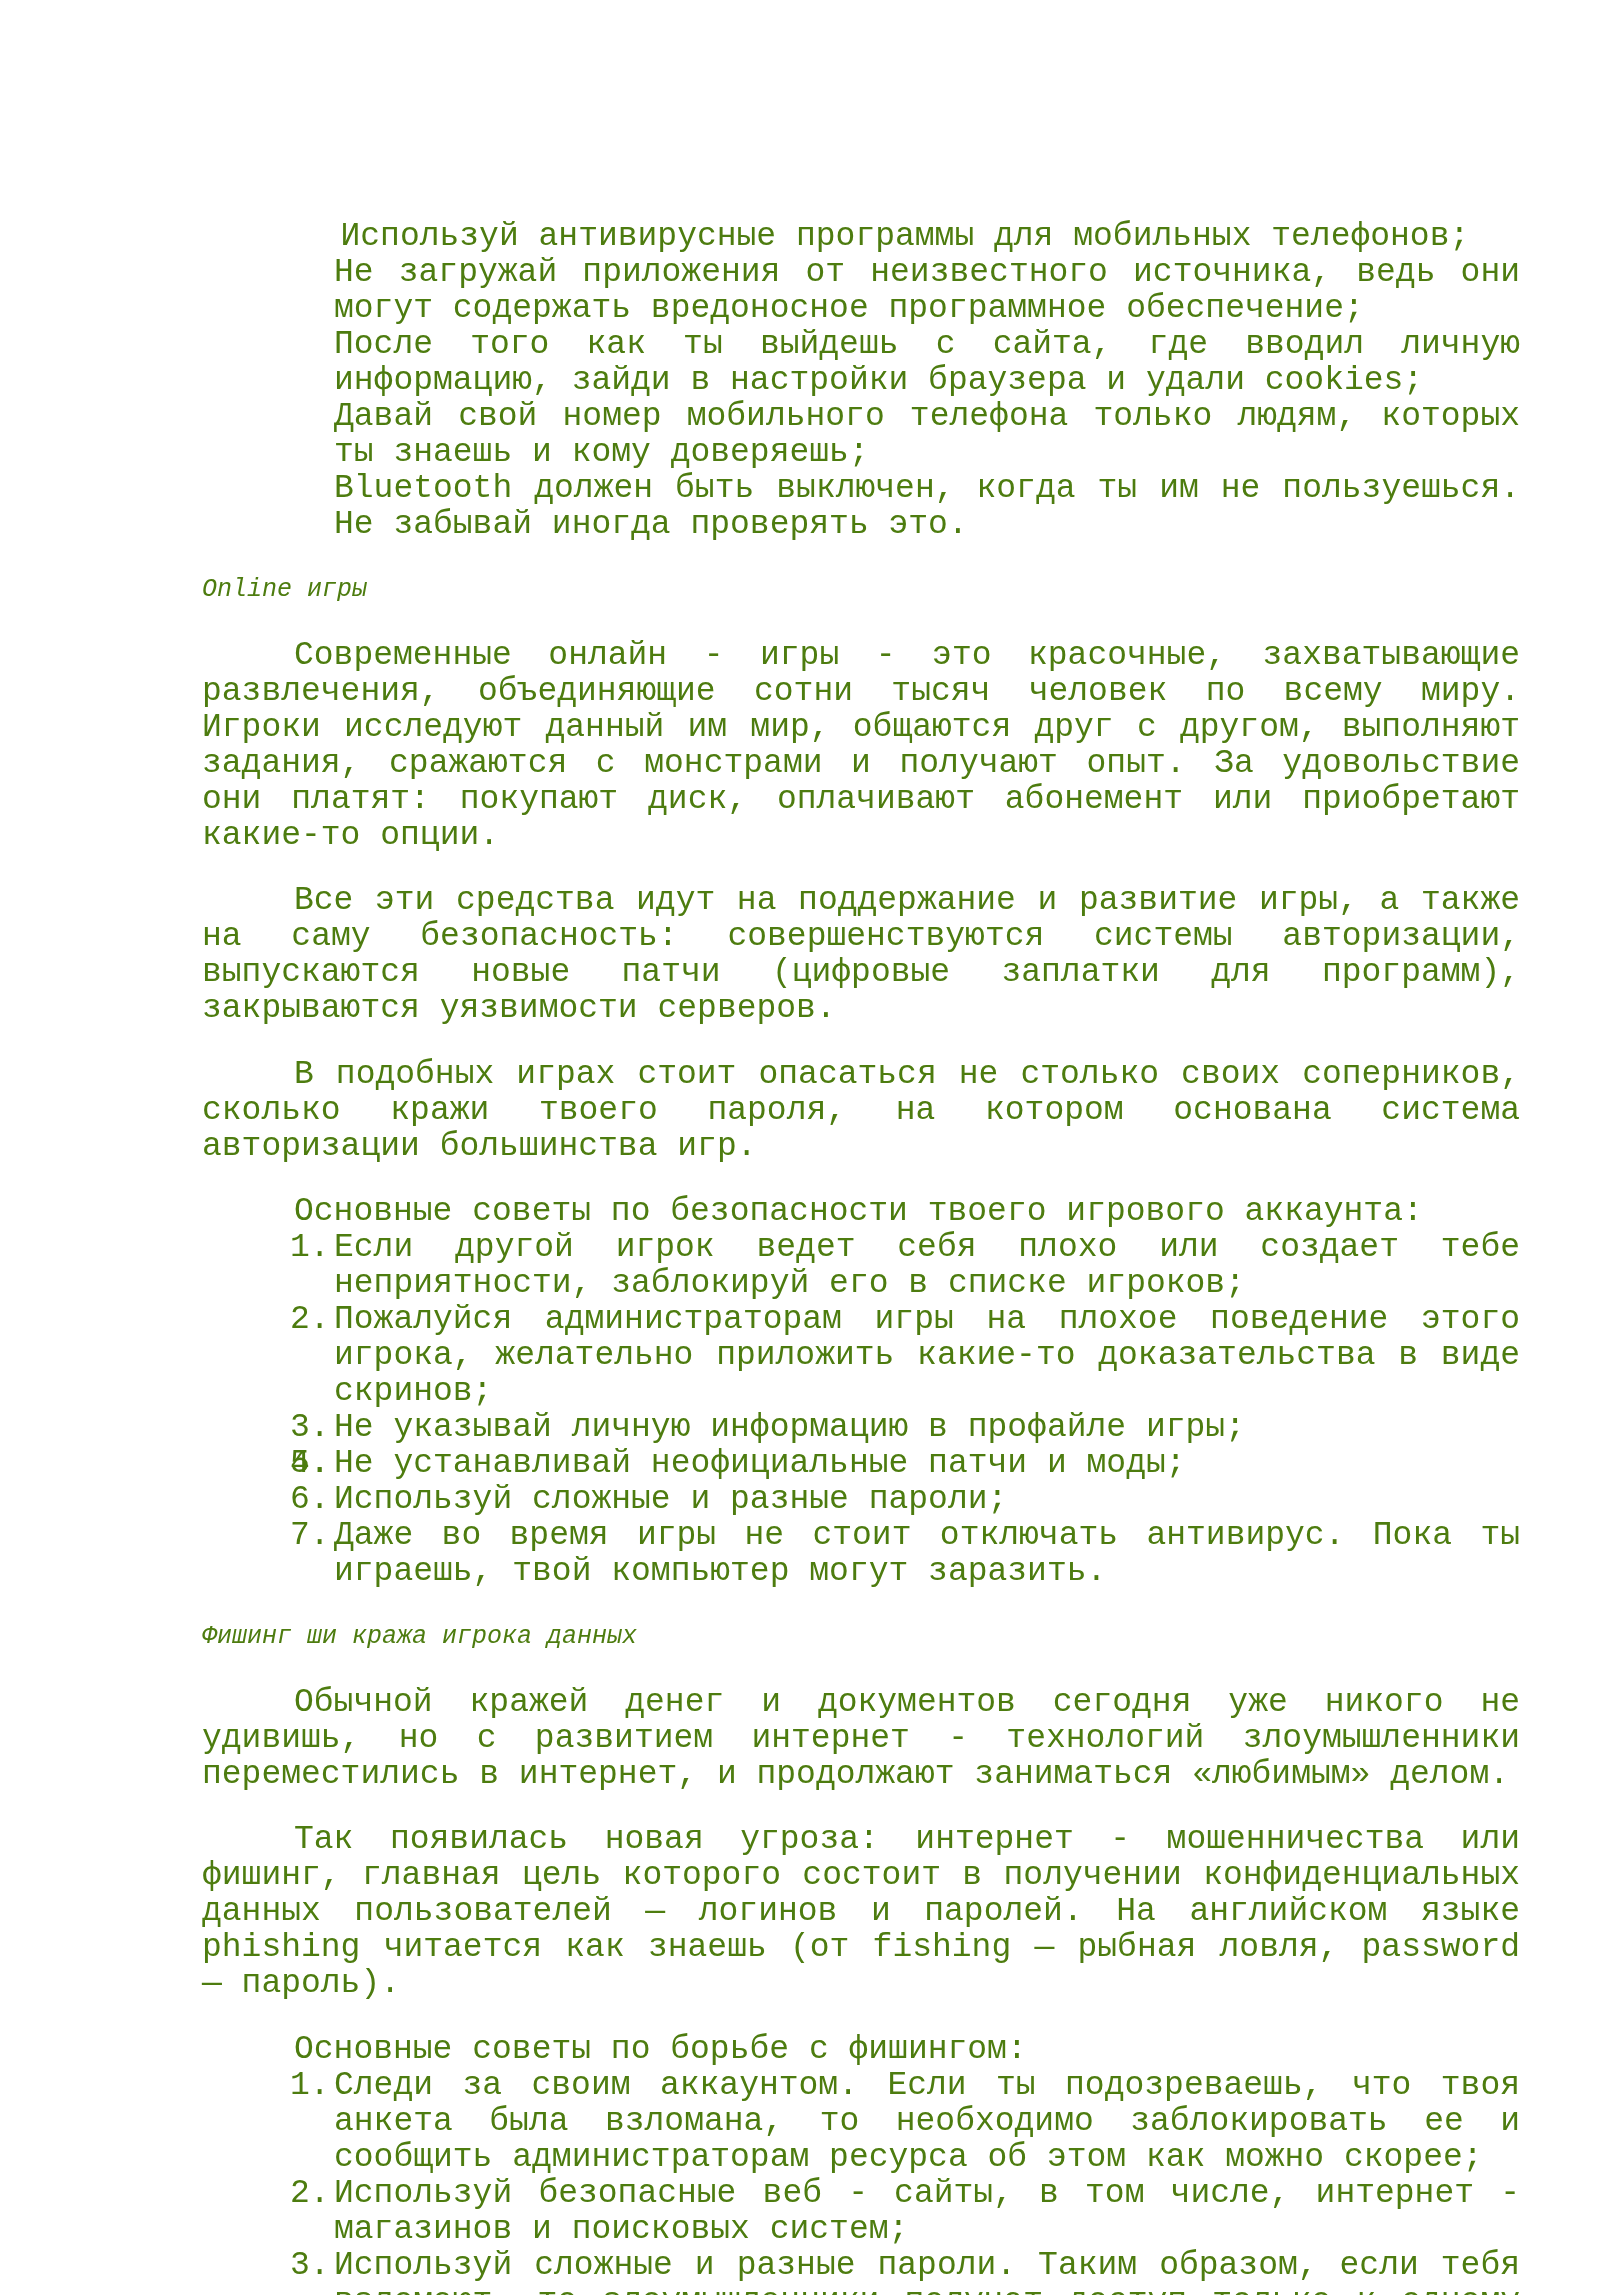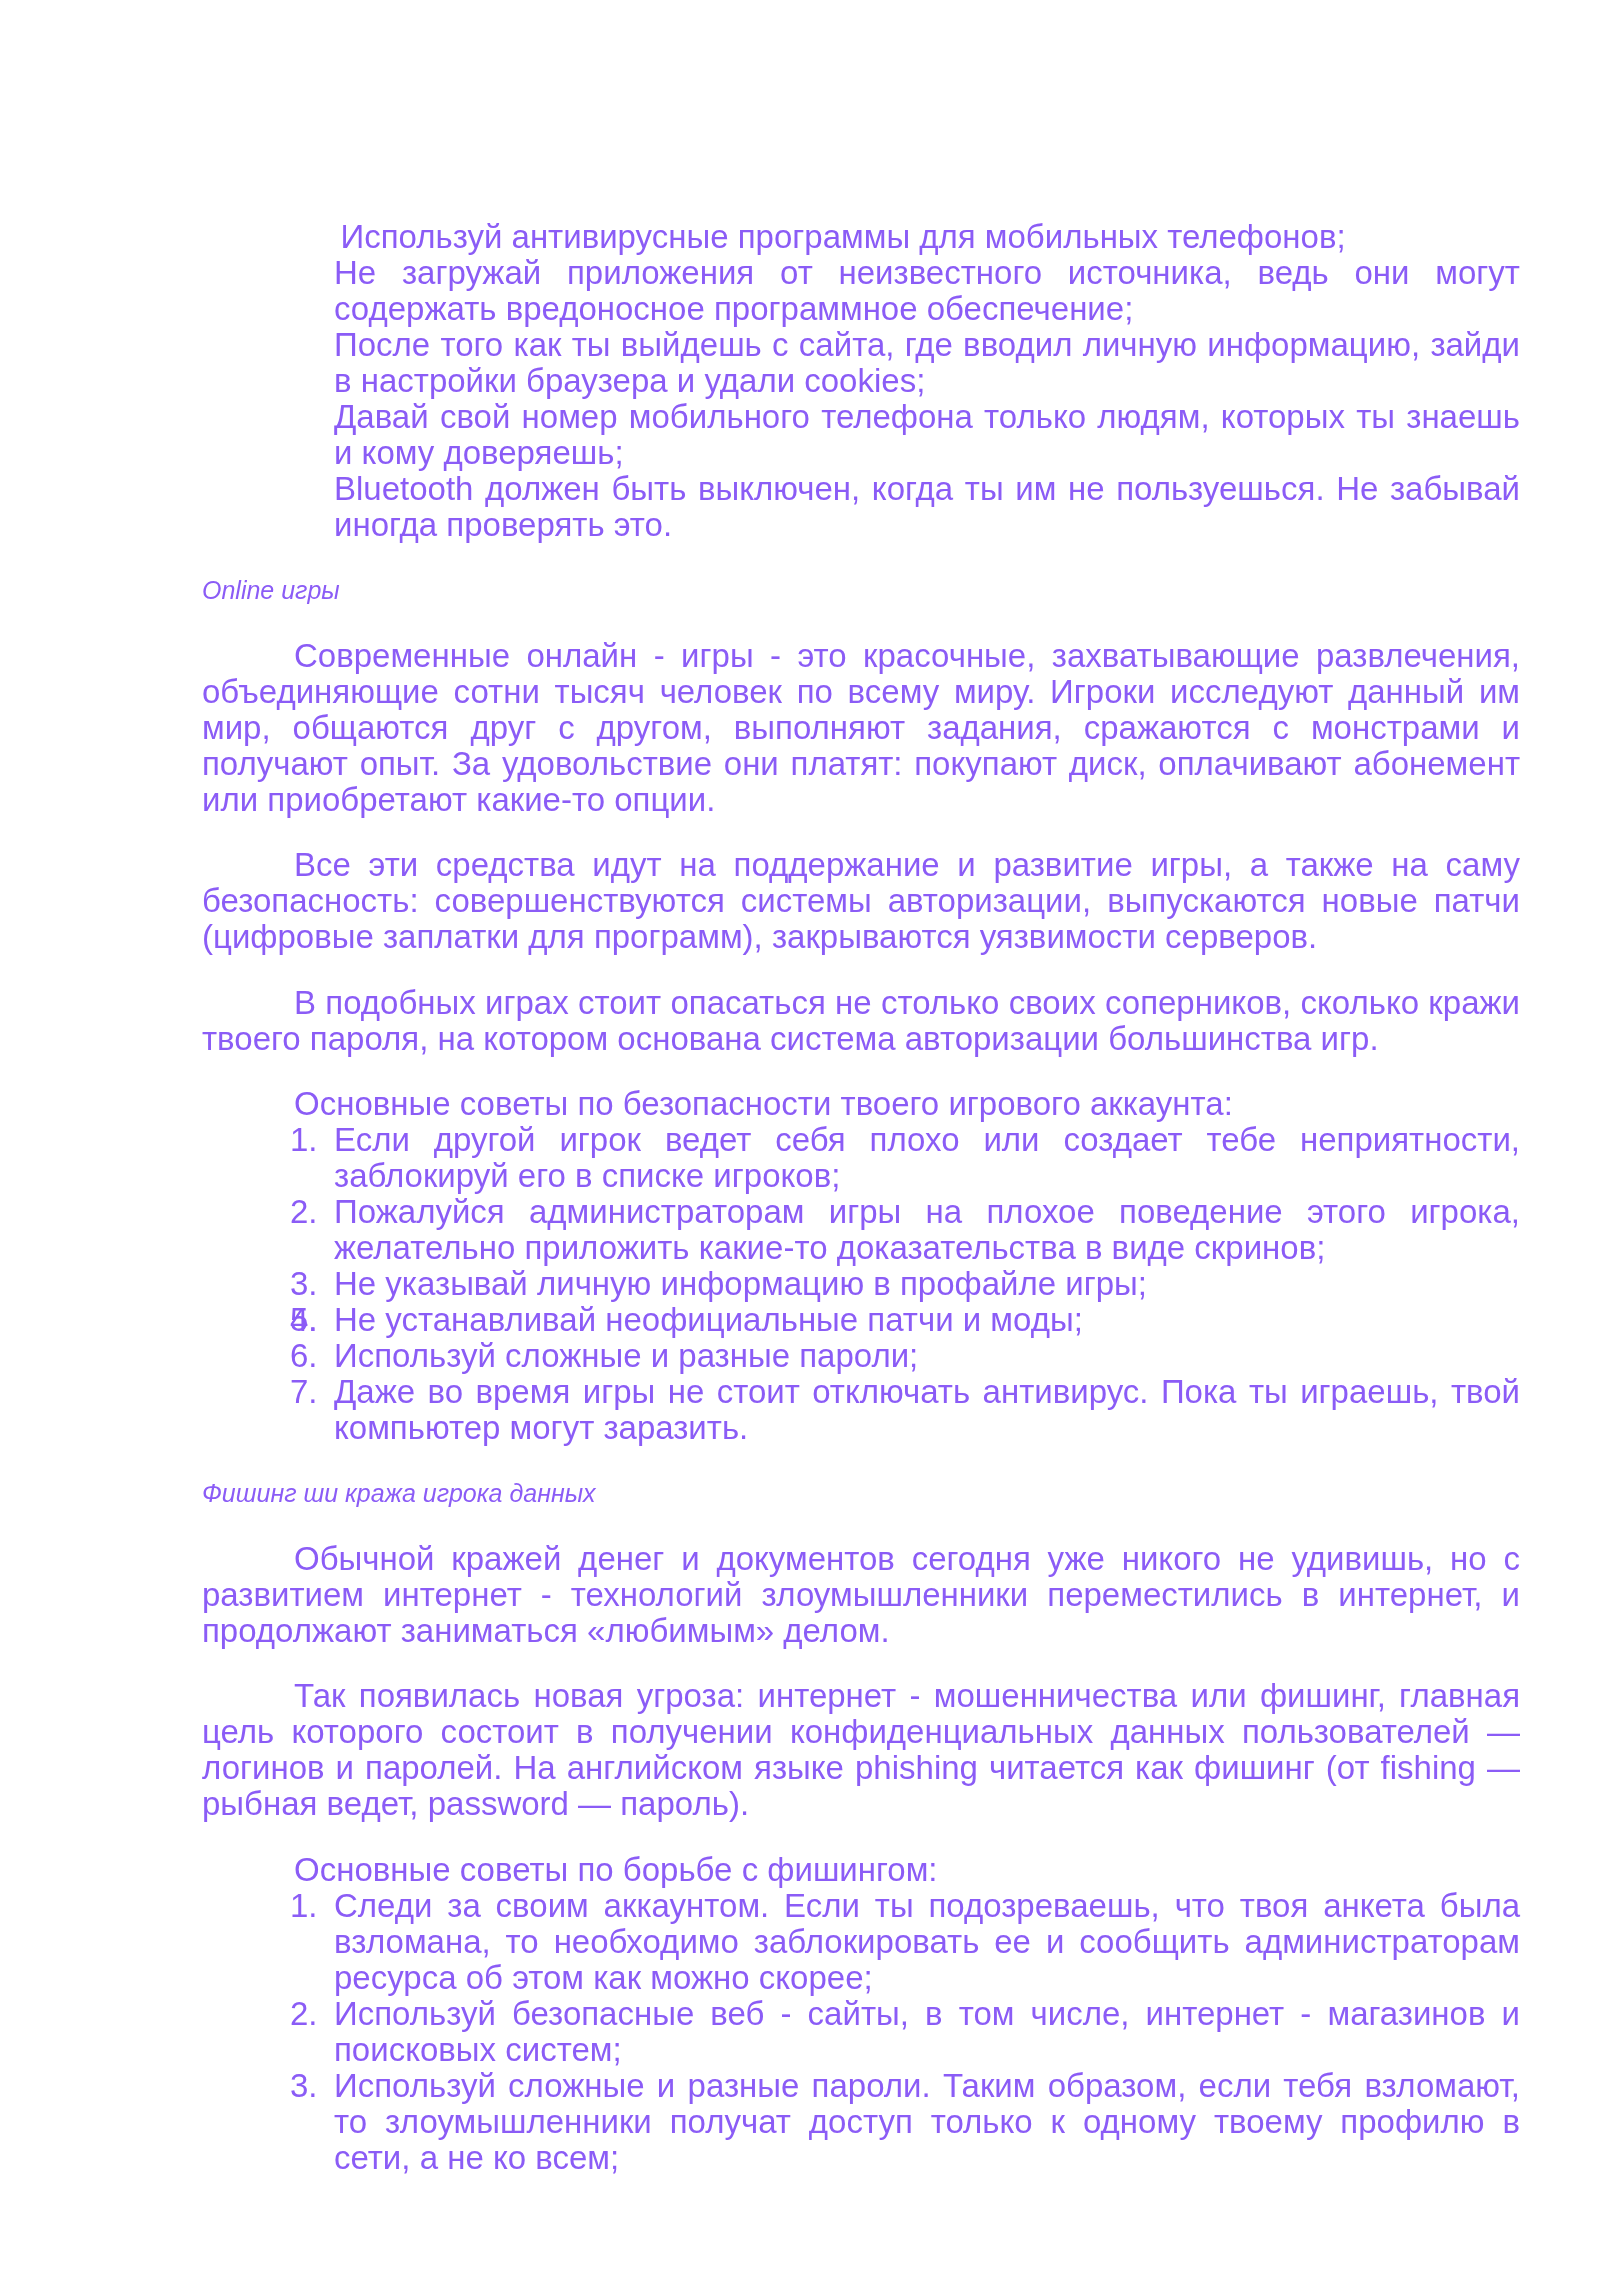--- a/index.html
+++ b/index.html
@@ -4,24 +4,24 @@
 <style>
   html, body { margin: 0; padding: 0; background: #888; }
   .page {
     position: relative;
     width: 1622px;
     height: 2295px;
     margin: 0 auto;
     background: #ffffff;
     box-sizing: border-box;
     padding: 219px 102px 0 202px;
-    font-family: Liberation Sans, sans-serif;
+    font-family: Liberation Mono, monospace;
     font-size: 33px;
     line-height: 36px;
-    color: #8b5cf6;
+    color: #4d7c0f;
     overflow: hidden;
   }
   .intro-item {
     margin: 0 0 0 132px;
     text-align: justify;
   }
   .intro-item.first { text-indent: 6.5px; }
   .para {
     margin: 0;
     text-indent: 92px;
@@ -96,21 +96,21 @@
     </div>
     <div class="list-item">
       <span class="num">7.</span>
       <span>Даже во время игры не стоит отключать антивирус. Пока ты играешь, твой компьютер могут заразить.</span>
     </div>
   </div>
 
   <h2 class="section-heading">Фишинг ши кража игрока данных</h2>
 
   <p class="para gap">Обычной кражей денег и документов сегодня уже никого не удивишь, но с развитием интернет - технологий злоумышленники переместились в интернет, и продолжают заниматься «любимым» делом.</p>
-  <p class="para gap">Так появилась новая угроза: интернет - мошенничества или фишинг, главная цель которого состоит в получении конфиденциальных данных пользователей — логинов и паролей. На английском языке phishing читается как фишинг (от fishing — рыбная ведет, password — пароль).</p>
+  <p class="para gap">Так появилась новая угроза: интернет - мошенничества или фишинг, главная цель которого состоит в получении конфиденциальных данных пользователей — логинов и паролей. На английском языке phishing читается как знаешь (от fishing — рыбная ловля, password — пароль).</p>
 
   <p class="para gap">Основные советы по борьбе с фишингом:</p>
 
   <div class="list">
     <div class="list-item">
       <span class="num">1.</span>
       <span>Следи за своим аккаунтом. Если ты подозреваешь, что твоя анкета была взломана, то необходимо заблокировать ее и сообщить администраторам ресурса об этом как можно скорее;</span>
     </div>
     <div class="list-item">
       <span class="num">2.</span>

